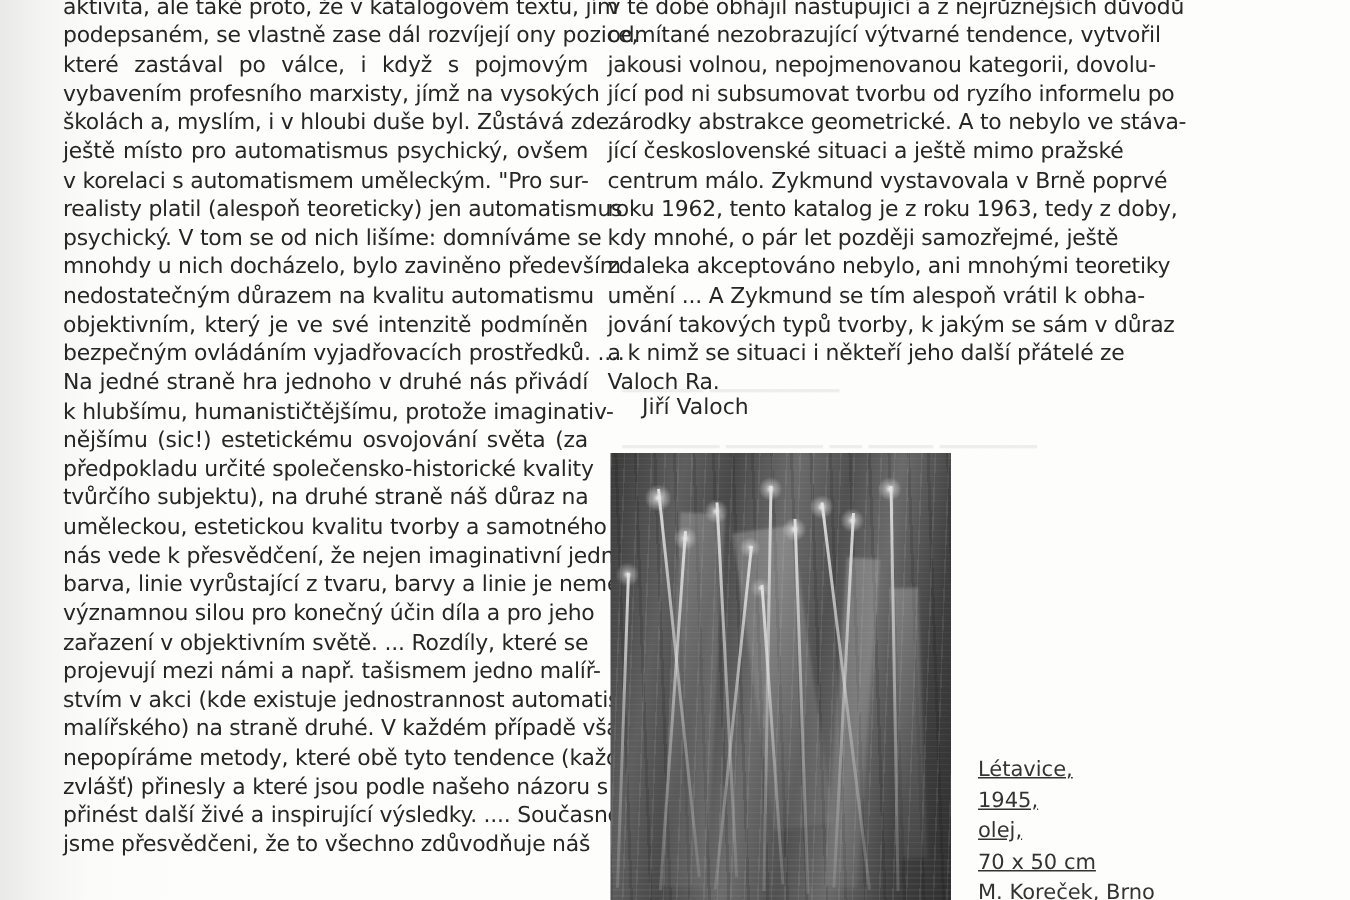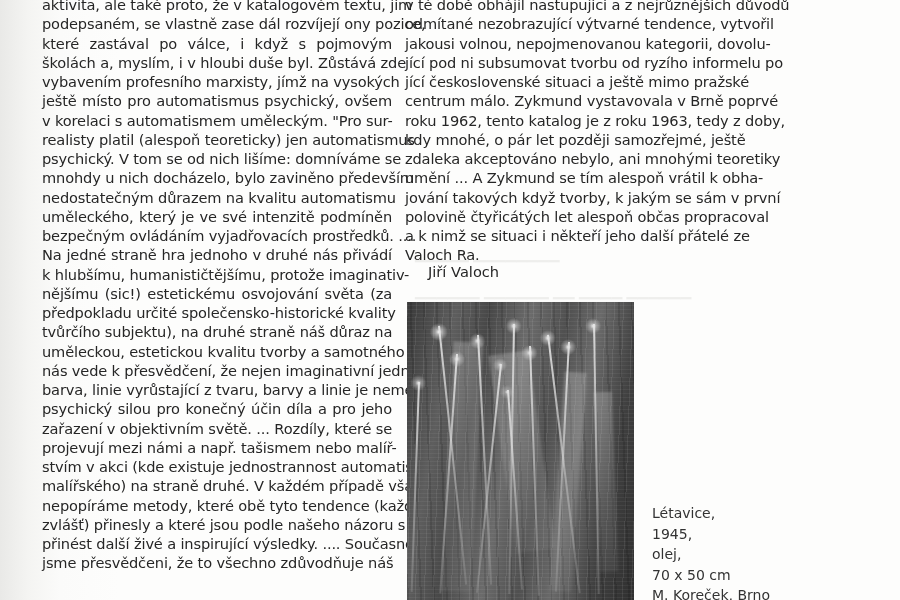--- a/index.html
+++ b/index.html
@@ -97,74 +97,75 @@
     .caption {
       position: absolute;
       left: 652px;
       top: 503px;
       font-size: 14px;
       line-height: 20.5px;
       color: #333;
     }
     .caption div {
       white-space: nowrap;
+      text-decoration: underline;
     }
   </style>
 </head>
 <body>
 
 <div class="page">
 
   <div class="column col-left">
     <span class="line">aktivita, ale také proto, že v katalogovém textu, jím</span>
     <span class="line">podepsaném, se vlastně zase dál rozvíjejí ony pozice,</span>
     <span class="line">které zastával po válce, i když s pojmovým</span>
+    <span class="line">vybavením profesního marxisty, jímž na vysokých</span>
     <span class="line">školách a, myslím, i v hloubi duše byl. Zůstává zde</span>
-    <span class="line">vybavením profesního marxisty, jímž na vysokých</span>
     <span class="line">ještě místo pro automatismus psychický, ovšem</span>
     <span class="line">v korelaci s automatismem uměleckým. "Pro sur-</span>
     <span class="line">realisty platil (alespoň teoreticky) jen automatismus</span>
     <span class="line">psychický. V tom se od nich lišíme: domníváme se</span>
     <span class="line">mnohdy u nich docházelo, bylo zaviněno především</span>
     <span class="line">nedostatečným důrazem na kvalitu automatismu</span>
-    <span class="line">uměleckého, který je ve své intenzitě podmíněn</span>
+    <span class="line">objektivním, který je ve své intenzitě podmíněn</span>
     <span class="line">bezpečným ovládáním vyjadřovacích prostředků. ....</span>
     <span class="line">Na jedné straně hra jednoho v druhé nás přivádí</span>
     <span class="line">k hlubšímu, humanističtějšímu, protože imaginativ-</span>
     <span class="line">nějšímu (sic!) estetickému osvojování světa (za</span>
     <span class="line">předpokladu určité společensko-historické kvality</span>
     <span class="line">tvůrčího subjektu), na druhé straně náš důraz na</span>
     <span class="line">uměleckou, estetickou kvalitu tvorby a samotného díla</span>
     <span class="line">nás vede k přesvědčení, že nejen imaginativní jedno</span>
     <span class="line">barva, linie vyrůstající z tvaru, barvy a linie je neméně</span>
-    <span class="line">psychický silou pro konečný účin díla a pro jeho</span>
+    <span class="line">významnou silou pro konečný účin díla a pro jeho</span>
     <span class="line">zařazení v objektivním světě. ... Rozdíly, které se</span>
-    <span class="line">projevují mezi námi a např. tašismem nebo malíř-</span>
+    <span class="line">projevují mezi námi a např. tašismem jedno malíř-</span>
     <span class="line">stvím v akci (kde existuje jednostrannost automatismu</span>
     <span class="line">malířského) na straně druhé. V každém případě však</span>
     <span class="line">nepopíráme metody, které obě tyto tendence (každá</span>
     <span class="line">zvlášť) přinesly a které jsou podle našeho názoru s to</span>
     <span class="line">přinést další živé a inspirující výsledky. .... Současně</span>
     <span class="line">jsme přesvědčeni, že to všechno zdůvodňuje náš</span>
 
   </div>
 
   <div class="column col-right">
     <span class="line">v té době obhájil nastupující a z nejrůznějších důvodů</span>
     <span class="line">odmítané nezobrazující výtvarné tendence, vytvořil</span>
     <span class="line">jakousi volnou, nepojmenovanou  kategorii, dovolu-</span>
     <span class="line">jící pod ni subsumovat tvorbu od ryzího informelu po</span>
+    <span class="line">zárodky abstrakce geometrické. A to nebylo ve stáva-</span>
     <span class="line">jící československé situaci a ještě mimo pražské</span>
     <span class="line">centrum málo. Zykmund vystavovala v Brně poprvé</span>
     <span class="line">roku 1962, tento katalog je z roku 1963, tedy z doby,</span>
     <span class="line">kdy mnohé, o pár let později samozřejmé, ještě</span>
     <span class="line">zdaleka akceptováno nebylo, ani mnohými teoretiky</span>
     <span class="line">umění ... A Zykmund  se tím alespoň vrátil k obha-</span>
-    <span class="line">jování takových když tvorby, k jakým se sám v první</span>
-    <span class="line">polovině čtyřicátých let alespoň občas propracoval</span>
+    <span class="line">jování takových typů tvorby, k jakým se sám v důraz</span>
     <span class="line">a k nimž se situaci i někteří jeho další přátelé ze</span>
     <span class="line last">Valoch Ra.</span>
   </div>
 
   <div class="ghost" style="left:415px; top:246px;">▁▁▁▁▁ ▁▁▁▁▁▁▁▁</div>
 
   <div class="signature">Jiří Valoch</div>
 
   <div class="ghost" style="left:415px; top:283px;">▁▁▁▁▁▁ ▁▁▁▁▁▁ ▁▁ ▁▁▁▁ ▁▁▁▁▁▁</div>
 

